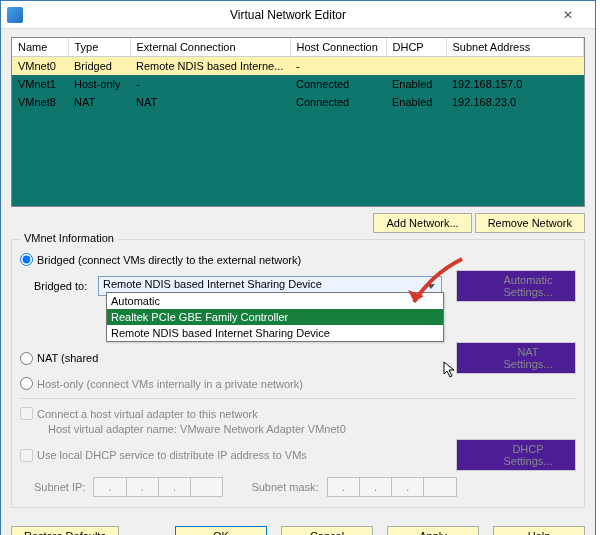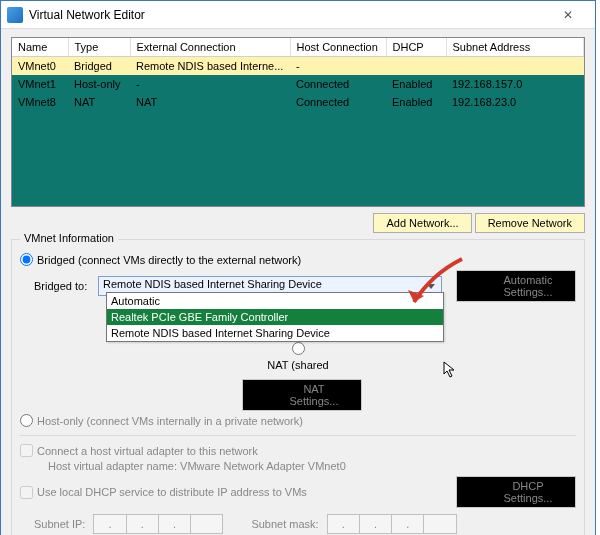--- a/index.html
+++ b/index.html
@@ -17,20 +17,21 @@
     background: #f0f0f0;
     position: relative;
   }
   .titlebar {
     background: #fff;
     height: 28px;
     display: flex;
     align-items: center;
     padding: 0 6px;
     border-bottom: 1px solid #ddd;
+    text-align: center;
   }
   .titlebar-icon {
     width: 16px; height: 16px;
     background: linear-gradient(135deg,#4aa0e8,#1c6fc0);
     margin-right: 6px;
     border-radius: 2px;
   }
   .titlebar-text { flex: 1; font-size: 12px; }
   .titlebar-btns { display:flex; }
   .titlebar-btn {
@@ -68,21 +69,21 @@
   tr.selected td { background: #fff3b0; }
   .btn-row { text-align: right; margin-bottom: 4px;}
   button.win {
     font: inherit;
     padding: 3px 12px;
     background: #fef9c3;
     border: 1px solid #adadad;
     min-width: 92px;
     cursor: pointer;
   }
-  button.win[disabled] { color:#888; background:#000000; border-color:#c9c9c9;padding-left:36px;}
+  button.win[disabled] { color:#888; background:#4c1d95; border-color:#c9c9c9;padding-left:36px;}
   .groupbox {
     border: 1px solid #d9d9d9;
     padding: 10px 8px 8px;
     position: relative;
     margin-top:6px;
   }
   .group-title {
     position: absolute;
     top: -8px; left: 8px;
     background: #f0f0f0;
@@ -273,21 +274,21 @@
         <div class="dropdown-list" style="right:132px;">
           <div class="opt">Automatic</div>
           <div class="opt hl">Realtek PCIe GBE Family Controller</div>
           <div class="opt">Remote NDIS based Internet Sharing Device</div>
           <svg class="cursor" viewBox="0 0 14 18">
             <path d="M1,1 L1,13 L4,10 L7,16 L9,15 L6,9 L11,9 Z" fill="#fff" stroke="#000" stroke-width="1"></path>
           </svg>
         </div>
       </div>
 
-      <div class="radio-row row-flex" style="margin-top:40px;flex-direction:column;">
+      <div class="radio-row row-flex" style="margin-top:40px;">
         <input type="radio" style="">
         <label>NAT (shared</label>
         <div style="flex:1"></div>
         <button class="win side-btn" disabled="">NAT Settings...</button>
       </div>
 
       <div class="radio-row disabled">
         <input type="radio" style="">
         <label>Host-only (connect VMs internally in a private network)</label>
       </div>

